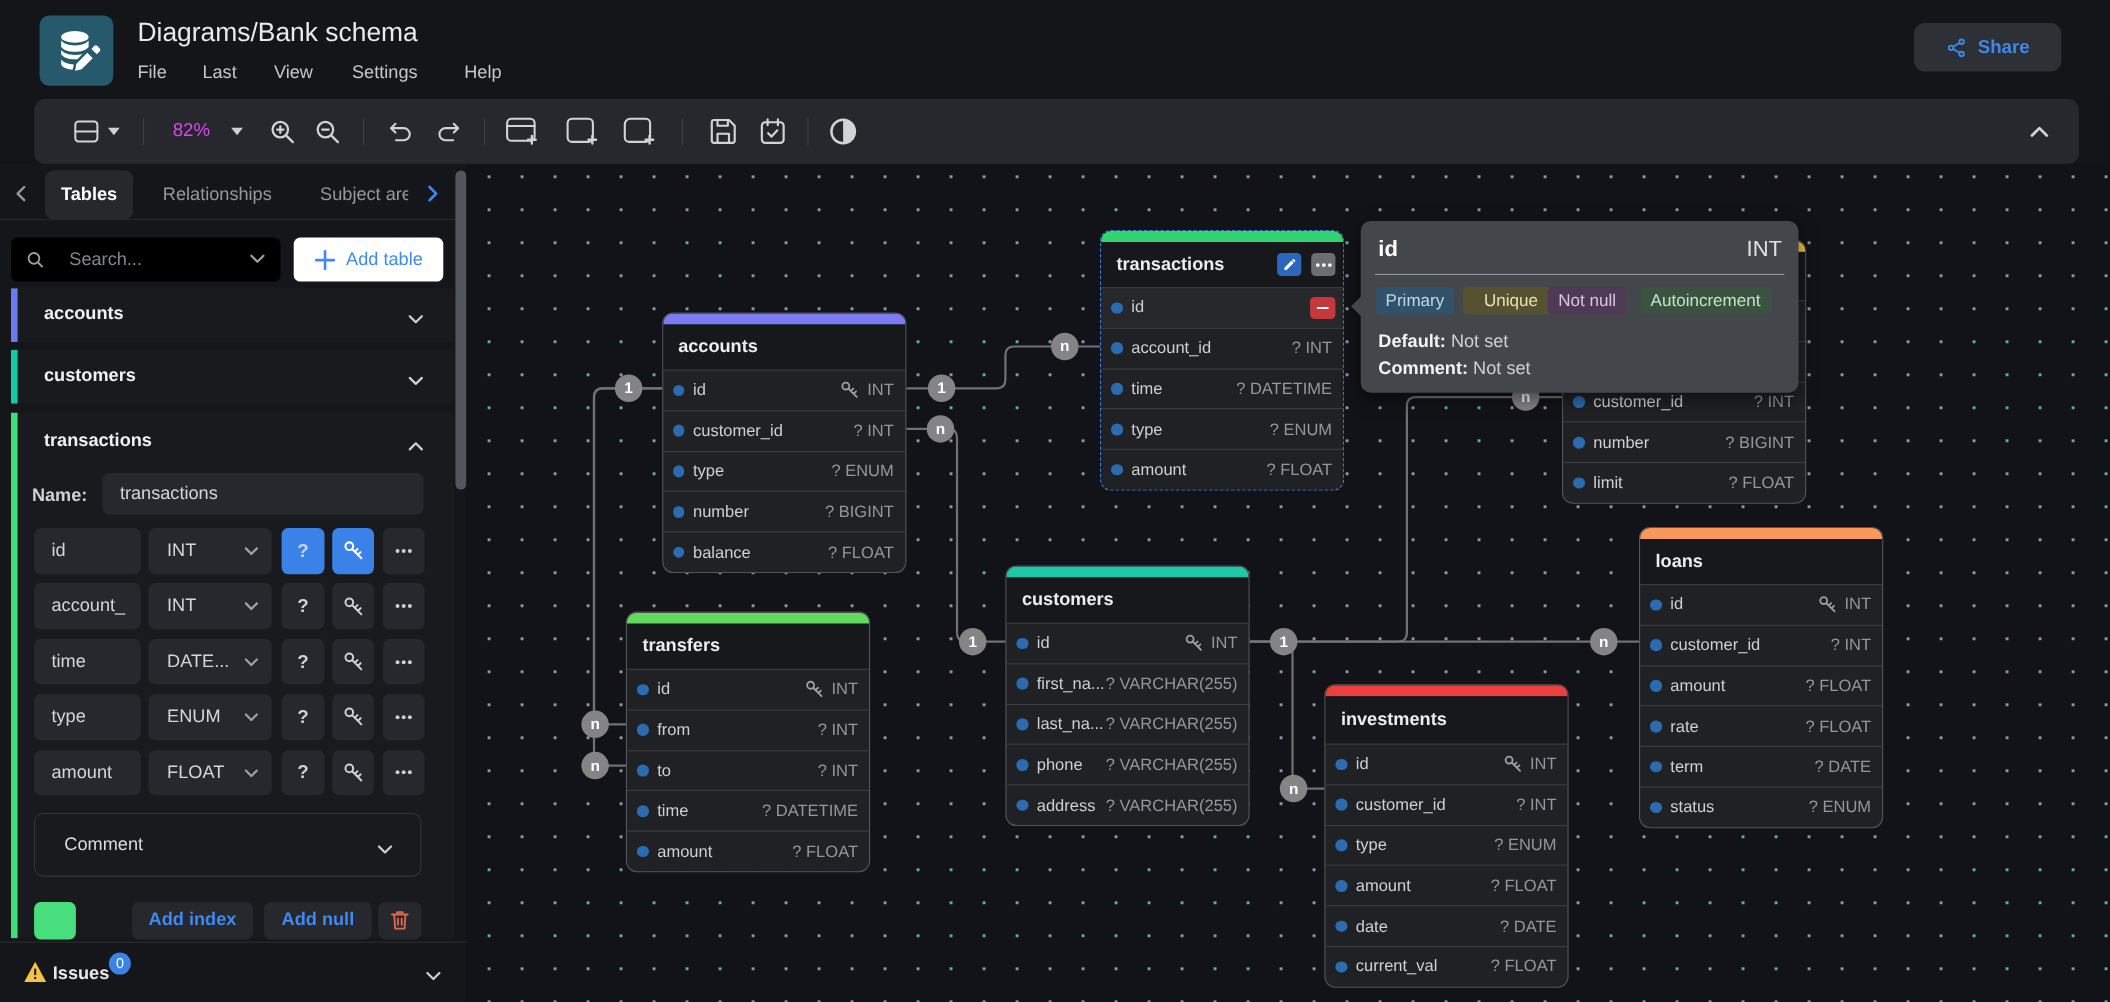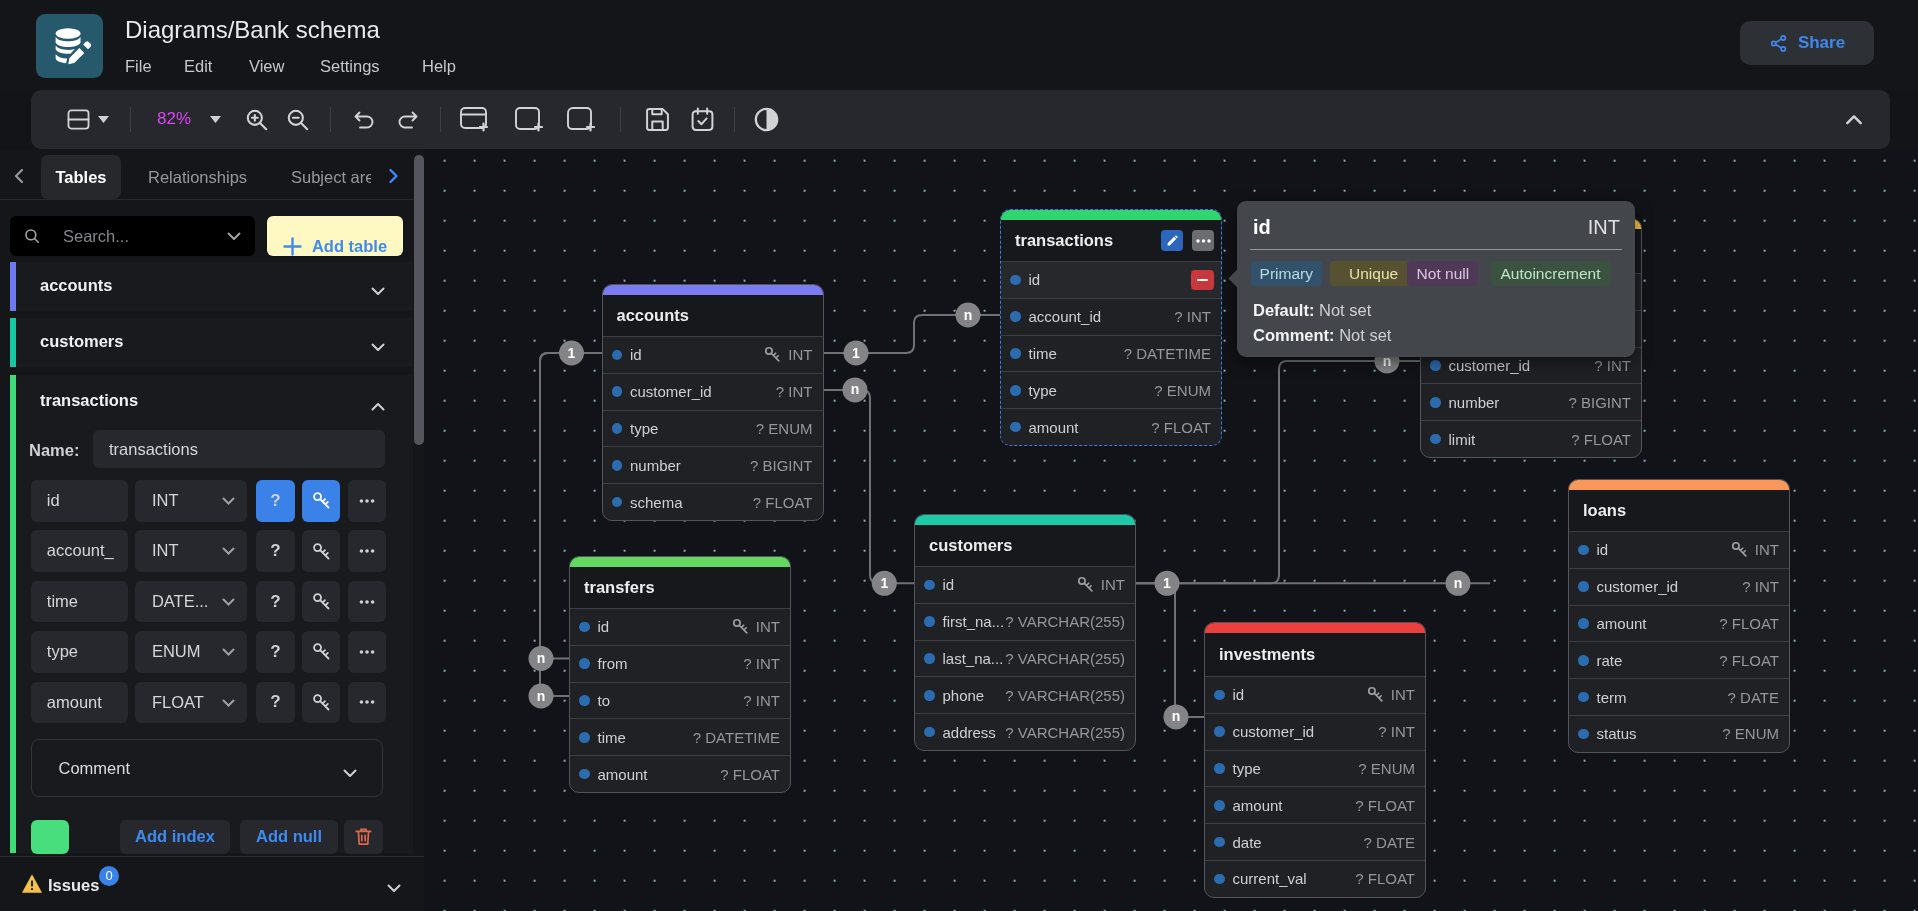--- a/index.html
+++ b/index.html
@@ -14,21 +14,21 @@
 #toolbar{position:absolute;left:31px;top:90px;width:1859px;height:59px;border-radius:10px;background:#26282d}
 #toolbar .tdiv{position:absolute;top:17px;width:1px;height:25px;background:#3e4045}
 #toolbar .ticon{position:absolute;top:0;height:59px;display:flex;align-items:center}
 #toolbar .ttxt{position:absolute;color:#d946ef;font-size:17px;top:19px}
 
 #sidebar{position:absolute;left:0;top:149px;width:424px;height:762px;background:#151619}
 #tabline{position:absolute;left:0;top:199px;width:424px;height:1px;background:#26282b}
 #tabactive{position:absolute;left:41px;top:155px;width:80px;height:44px;border-radius:7px;background:#26282c;color:#fff;font-weight:bold;font-size:16.5px;display:flex;align-items:center;justify-content:center}
 .tabtxt{position:absolute;top:168px;color:#96989c;font-size:16.5px}
 #searchbox{position:absolute;left:10px;top:216px;width:245px;height:40px;border-radius:6px;background:#000000;display:flex;align-items:center}
-#addtable{position:absolute;left:267px;top:216px;width:136px;height:40px;border-radius:6px;background:#fef9c3;display:flex;align-items:flex-end;justify-content:center;gap:10px;color:#3f8af0;font-size:16.5px;font-weight:bold}
+#addtable{position:absolute;left:267px;top:216px;width:136px;height:40px;border-radius:6px;background:#ffffff;display:flex;align-items:center;justify-content:center;gap:10px;color:#3f8af0;font-size:16.5px;font-weight:normal}
 .acc{position:absolute;left:10px;width:403px;background:#191a1e;overflow:hidden}
 .acc .stripv{position:absolute;left:0;top:0;width:6px;height:100%}
 .acc .aname{position:absolute;left:30px;font-size:16.5px;font-weight:bold;color:#f0f1f2}
 .acc .achev{position:absolute;right:28px}
 #namelabel{position:absolute;left:29px;top:441px;font-size:16.5px;font-weight:bold;color:#cfd0d3}
 #nameinput{position:absolute;left:93px;top:430px;width:292px;height:38px;border-radius:6px;background:#26282d;color:#d5d6d8;font-size:16.5px;line-height:38px;padding-left:16px}
 .frow{position:absolute;left:0;width:424px;height:41.5px}
 .frow .fname{position:absolute;left:30.8px;top:0;width:96.8px;height:41.5px;border-radius:6px;background:#26282d;color:#d5d6d8;font-size:16.5px;line-height:41.5px;padding-left:16px}
 .frow .ftype{position:absolute;left:134.9px;top:0;width:112.6px;height:41.5px;border-radius:6px;background:#26282d;color:#d5d6d8;font-size:16.5px;line-height:41.5px;padding-left:17px}
 .frow .ftype .chev{position:absolute;right:12px;top:17px}
@@ -82,21 +82,21 @@
           <ellipse cx="22" cy="11" rx="13" ry="5.5"></ellipse>
           <path d="M9 14.5c2.2 3 7.1 4.6 13 4.6s10.8-1.6 13-4.6v6c-2.2 3-7.1 4.6-13 4.6S11.2 23.5 9 20.5z"></path>
           <path d="M9 23.5c2.2 3 7.1 4.6 13 4.6 2.6 0 5-.3 7.1-.9l-4.6 4.9c-.8.1-1.7.1-2.5.1-5.9 0-10.8-1.6-13-4.6z"></path>
           <path d="M9 32.5c2.1 2.8 6.6 4.4 12 4.6l-1 4.9c-6.2-.4-11-2.6-11-5.4z"></path>
           <path d="M33.8 26.1l5.1 5.1-10.5 10.6-6.2 1.2 1.1-6.3zM40.2 19.7c.9-.9 2.3-.9 3.2 0l2 2c.9.9.9 2.3 0 3.2l-2.6 2.6-5.1-5.1z"></path>
         </g>
       </svg>
     </div>
 <div id="htitle">Diagrams/Bank schema</div>
 <span class="mitem" style="left:125px">File</span>
-<span class="mitem" style="left:184px">Edit</span>
+<span class="mitem" style="left:184px">Last</span>
 <span class="mitem" style="left:249px">View</span>
 <span class="mitem" style="left:320px">Settings</span>
 <span class="mitem" style="left:422px">Help</span>
 <div id="share"><svg width="19" height="19" viewBox="0 0 24 24" fill="none" stroke="#3f87ea" stroke-width="2.2">
         <circle cx="18" cy="5" r="2.6"></circle>
         <circle cx="6" cy="12" r="2.6"></circle>
         <circle cx="18" cy="19" r="2.6"></circle>
         <path d="M8.3 10.7 15.7 6.4 M8.3 13.3 15.7 17.6"></path>
       </svg>Share</div>
 </div>
@@ -427,21 +427,21 @@
     </div>
     <div class="trow">
       <span class="dot"></span>
       <span class="nm">number</span>
       <span class="tp">
         <span>? BIGINT</span>
       </span>
     </div>
     <div class="trow">
       <span class="dot"></span>
-      <span class="nm">schema</span>
+      <span class="nm">balance</span>
       <span class="tp">
         <span>? FLOAT</span>
       </span>
     </div>
   </div>
 <div class="ctable" style="left:569px;top:556px;">
     <div class="strip" style="background:#63d95f"></div>
     <div class="ttitle">
       <span>transfers</span>
     </div>
@@ -620,21 +620,21 @@
       </span>
     </div>
     <div class="trow">
       <span class="dot"></span>
       <span class="nm">current_val</span>
       <span class="tp">
         <span>? FLOAT</span>
       </span>
     </div>
   </div>
-<div class="ctable" style="left:1568px;top:479px;">
+<div class="ctable" style="left:1490px;top:479px;">
     <div class="strip" style="background:#f8985a"></div>
     <div class="ttitle">
       <span>loans</span>
     </div>
     <div class="trow">
       <span class="dot"></span>
       <span class="nm">id</span>
       <span class="tp">
         <svg class="keyic" width="19" height="19" viewBox="0 0 24 24" fill="none" stroke="#9aa0a6" stroke-width="2.1" stroke-linecap="round" stroke-linejoin="round">
           <circle cx="7.5" cy="7.5" r="4"></circle>

